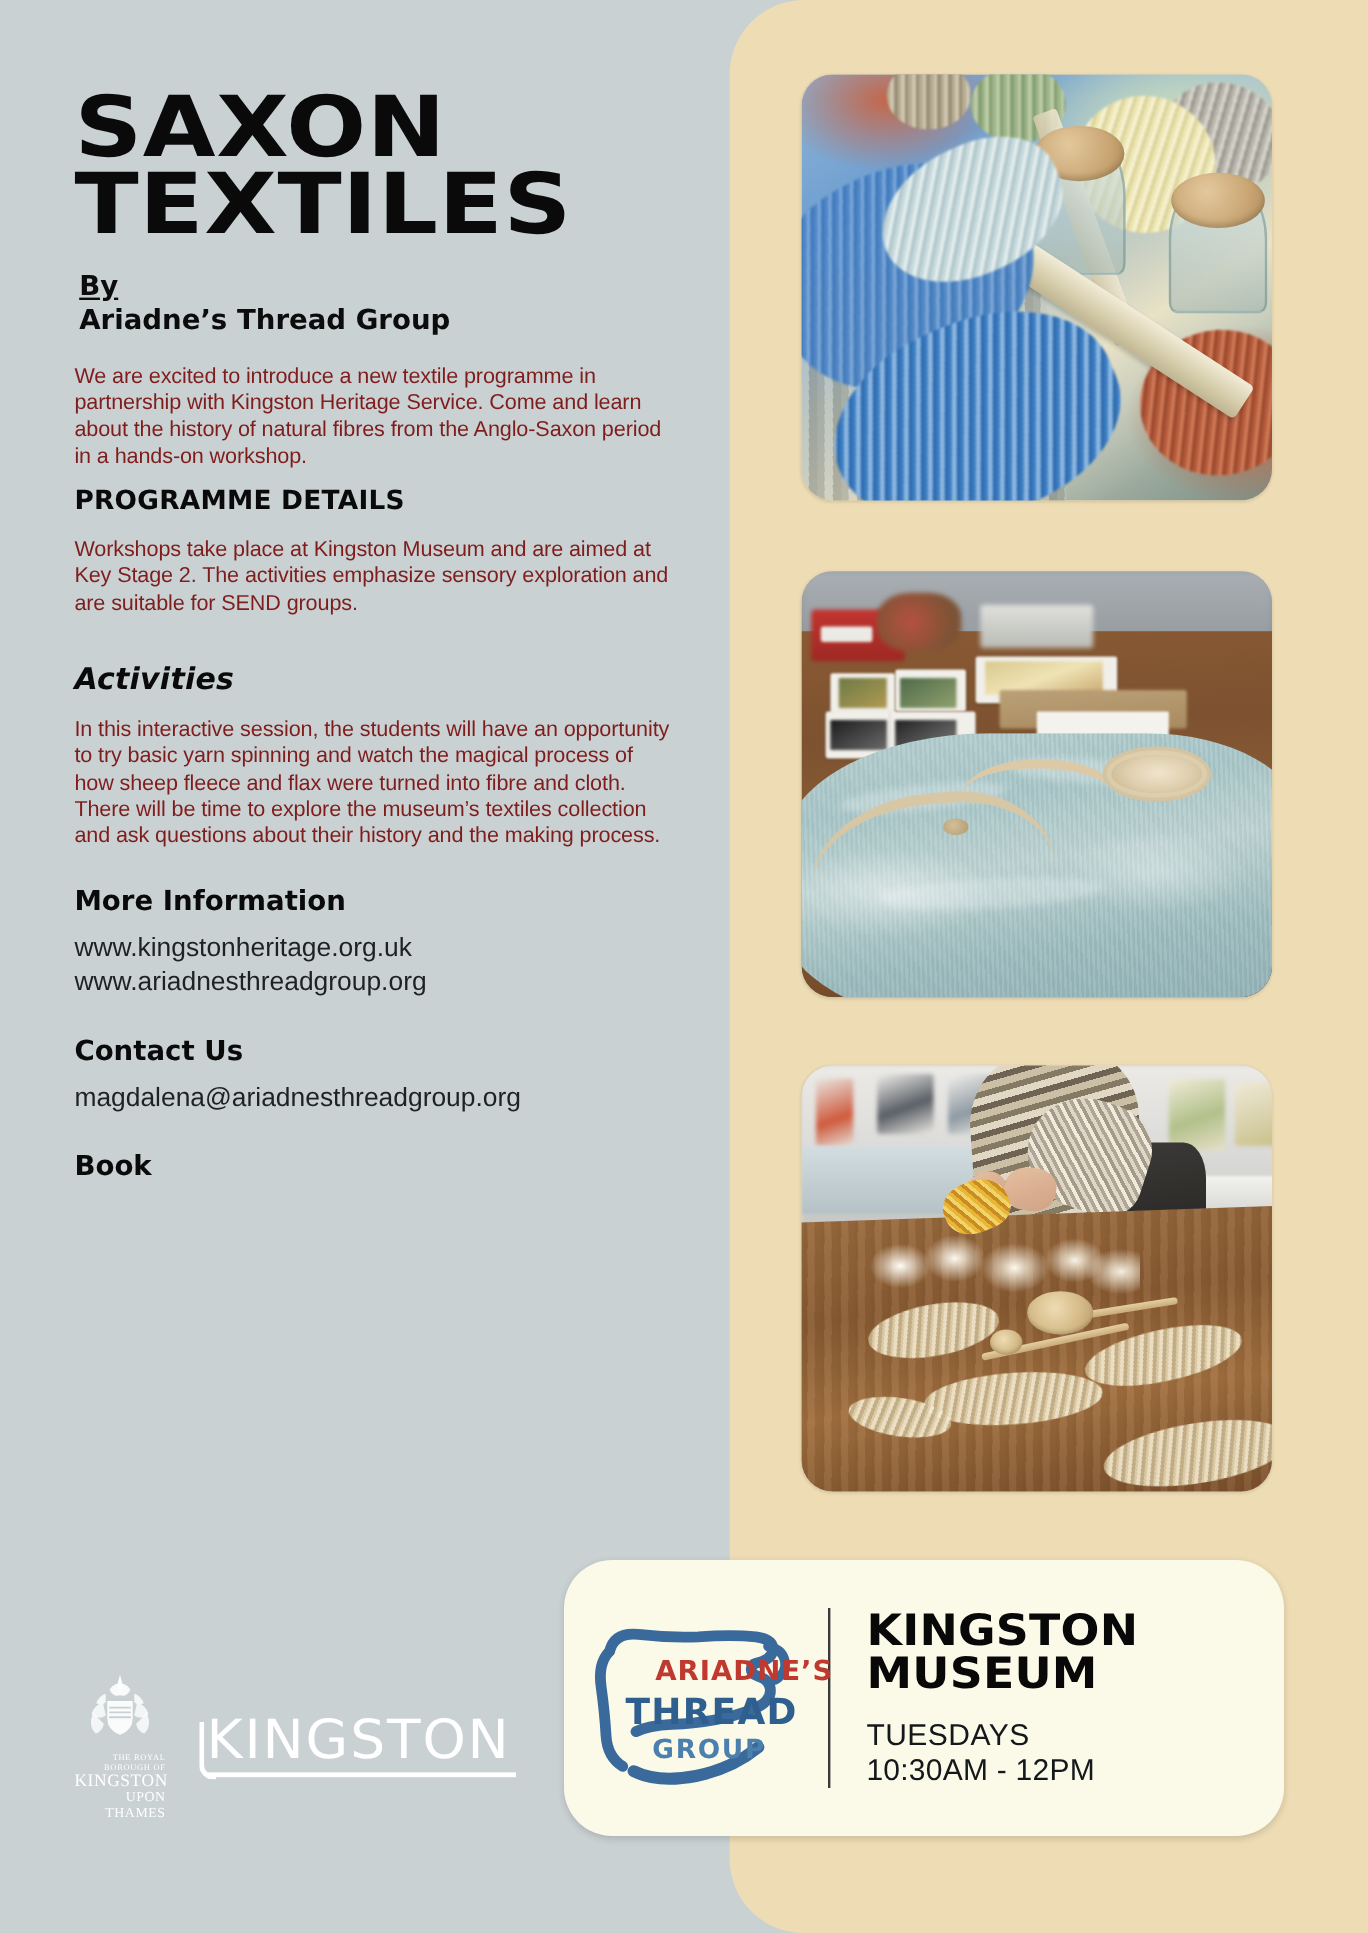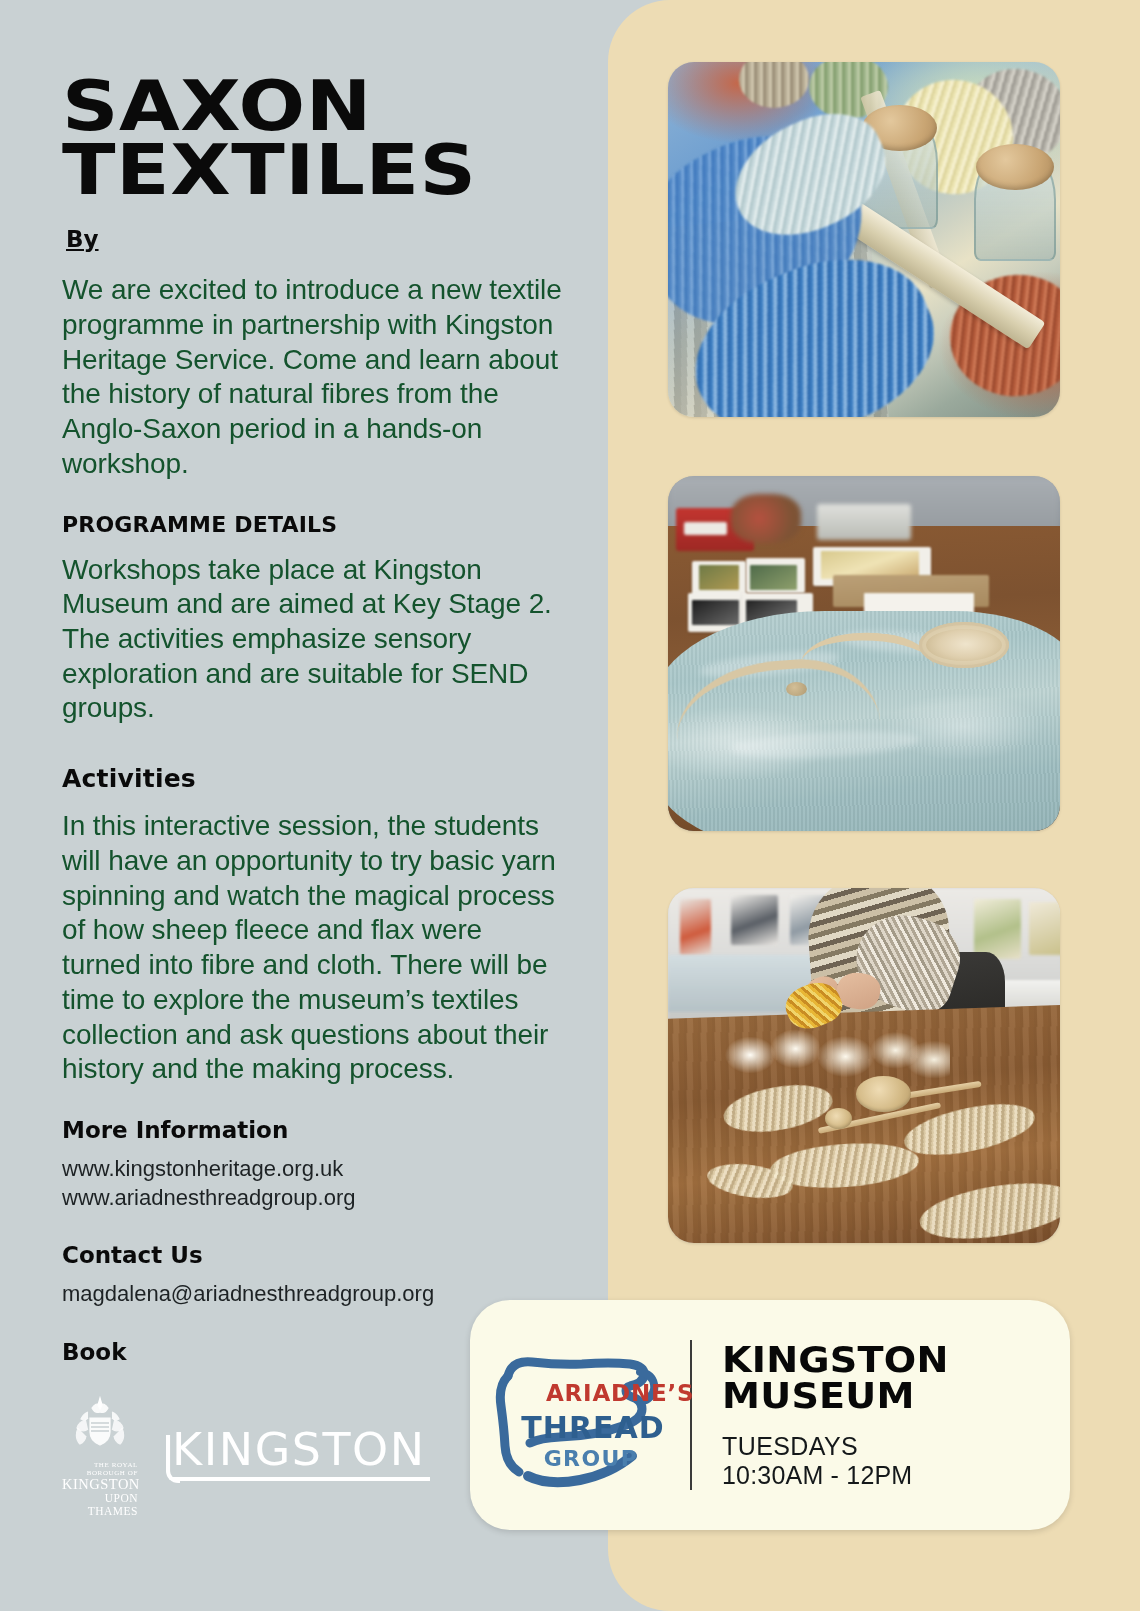--- a/index.html
+++ b/index.html
@@ -70,38 +70,39 @@
     font-family: "DejaVu Sans", sans-serif;
     font-weight: 700;
     font-size: 23px;
     line-height: 1.24;
     color: #0c0c0c;
     padding-left: 4px;
   }
 
   .para {
     margin-top: 20px;
-    font-size: 28px;
+    font-size: 18px;
     line-height: 1.24;
-    color: #14532d;
+    color: #7f1d1d;
     letter-spacing: -0.1px;
   }
 
   .section-head {
-    margin-top: 30px;
+    margin-top: 14px;
     font-family: "DejaVu Sans", sans-serif;
     font-weight: 700;
     font-size: 22px;
     letter-spacing: 0.2px;
     color: #0a0a0a;
   }
 
   .section-head.big {
     font-size: 25px;
     margin-top: 38px;
+    font-style: italic;
   }
 
   .para.tight { margin-top: 16px; }
 
   .contact-head {
     margin-top: 30px;
     font-family: "DejaVu Sans", sans-serif;
     font-weight: 700;
     font-size: 23px;
     color: #0a0a0a;
@@ -506,20 +507,21 @@
 
   <div class="panel-left"></div>
   <div class="panel-right"></div>
 
   <div class="content">
 
     <div class="title">SAXON
 TEXTILES</div>
 
     <div class="by-label">By</div>
+    <div class="by-group">Ariadne’s Thread Group</div>
 
     <div class="para">We are excited to introduce a new textile programme in partnership with Kingston Heritage Service. Come and learn about the history of natural fibres from the Anglo-Saxon period in a hands-on workshop.</div>
 
     <div class="section-head">PROGRAMME DETAILS</div>
     <div class="para tight">Workshops take place at Kingston Museum and are aimed at Key Stage 2. The activities emphasize sensory exploration and are suitable for SEND groups.</div>
 
     <div class="section-head big">Activities</div>
     <div class="para tight">In this interactive session, the students will have an opportunity to try basic yarn spinning and watch the magical process of how sheep fleece and flax were turned into fibre and cloth. There will be time to explore the museum’s textiles collection and ask questions about their history and the making process.</div>
 
     <div class="contact-head">More Information</div>

